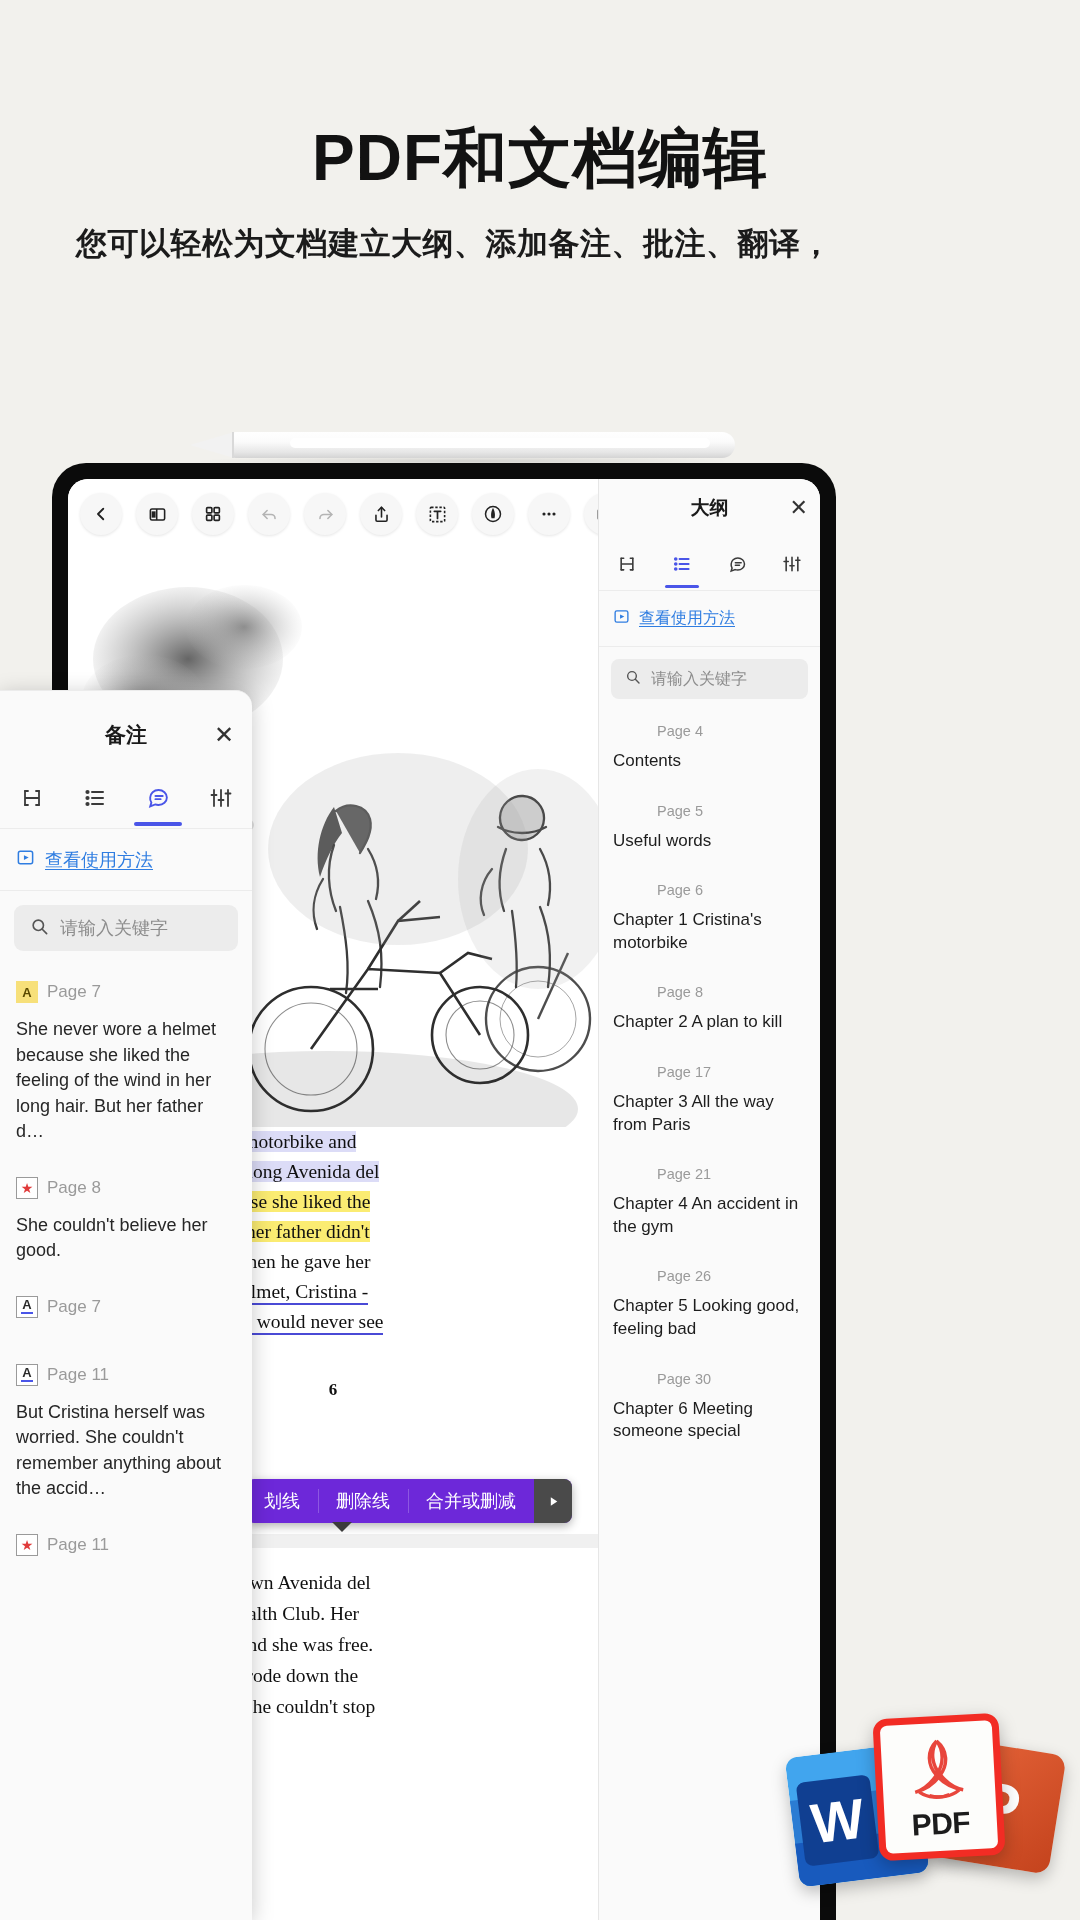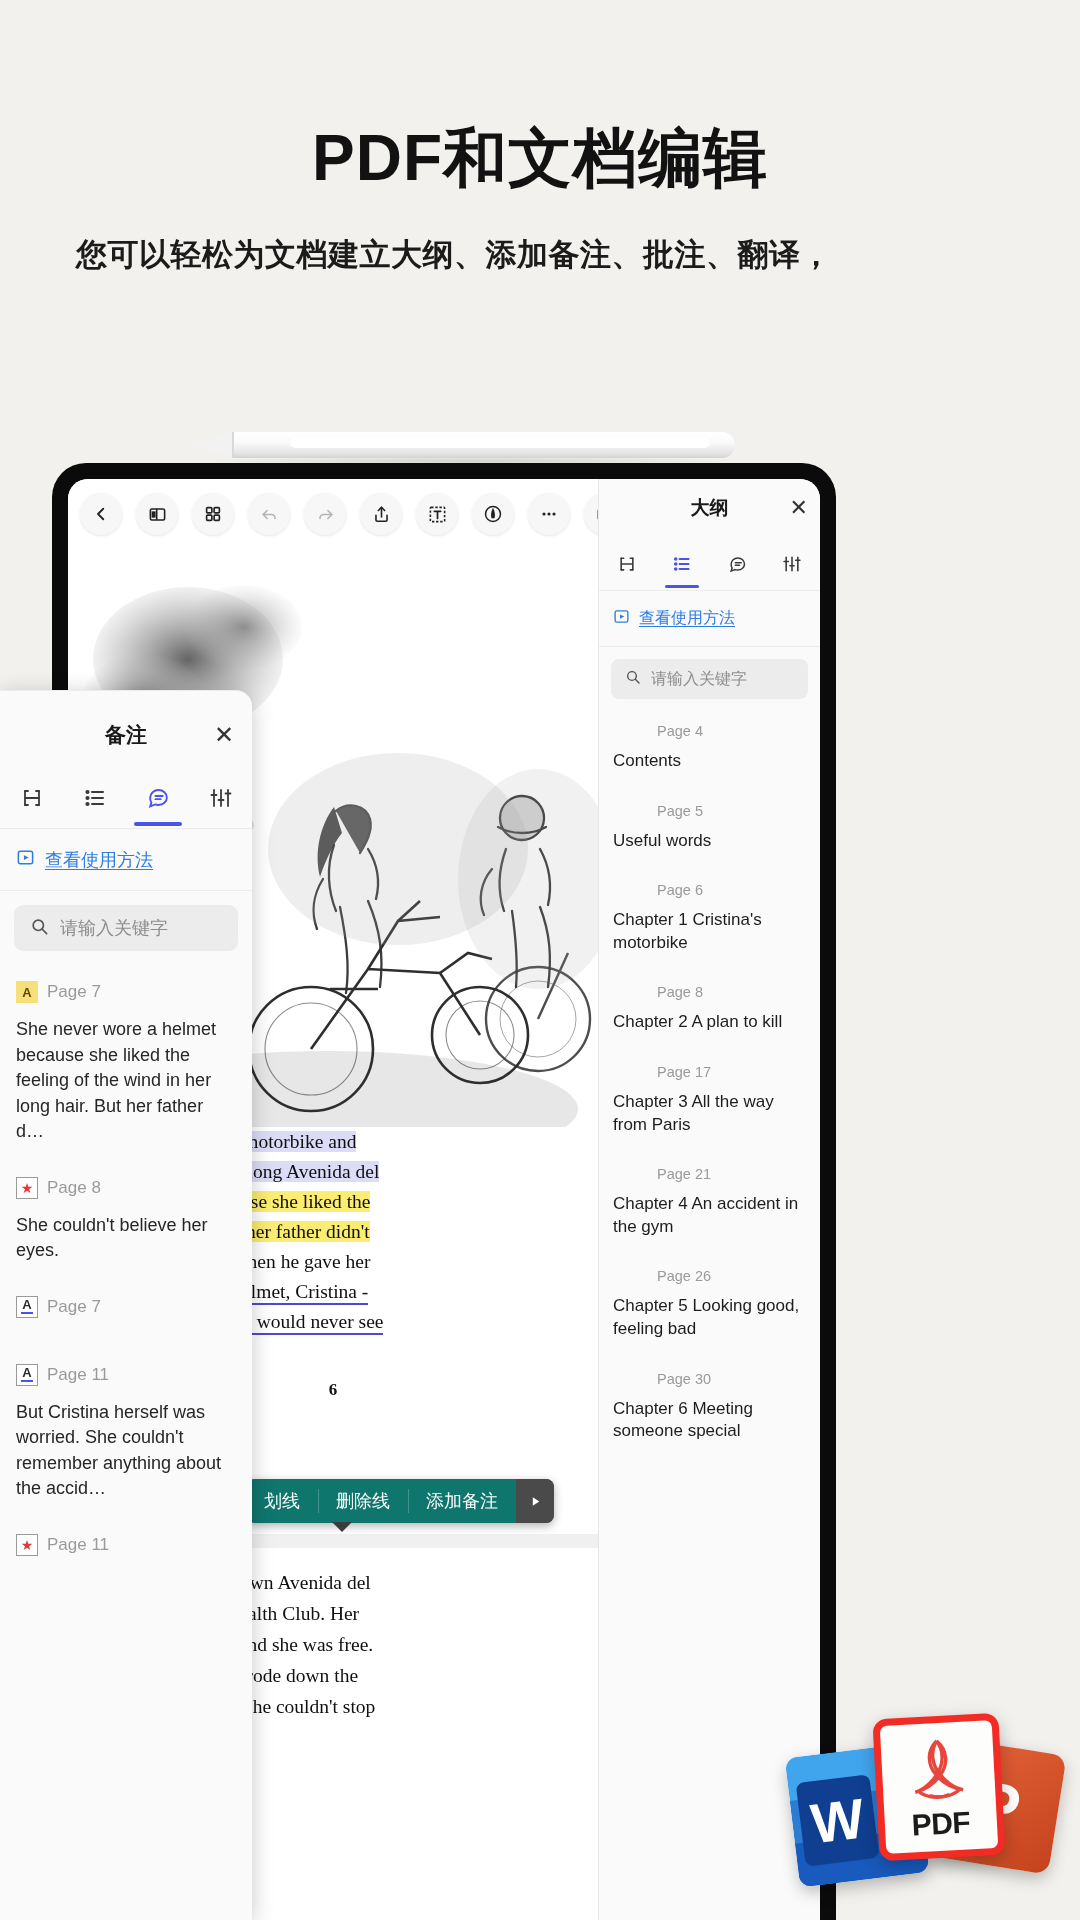--- a/index.html
+++ b/index.html
@@ -12,21 +12,21 @@
   .page { position: relative; width: 1080px; height: 1920px; background: #f2f1ed; }
 
   
   .hero-title {
     position: absolute; top: 122px; left: 0; width: 1080px;
     text-align: center;
     font-size: 64px; font-weight: 700; color: #121212;
     letter-spacing: 1px; line-height: 1.15;
   }
   .hero-sub {
-    position: absolute; top: 231px; left: 0; width: 908px;
+    position: absolute; top: 220px; left: 0; width: 908px;
     text-align: center;
     font-size: 31px; font-weight: 600; color: #1b1b1b;
     line-height: 1.55; letter-spacing: 0.5px;
   }
   .hero-sub div { display:block; }
 
   
   .pencil {
     position: absolute; left: 190px; top: 432px;
     width: 545px; height: 26px;
@@ -113,21 +113,21 @@
     position:absolute; left:0; top:1070px; width:530px; height: 400px;
     background:#fff; padding: 18px 22px 0 22px;
     font-family: "Liberation Serif", "DejaVu Serif", serif;
     font-size: 19.5px; line-height: 31px; color:#101010;
   }
   .doc-text2 .ln { white-space: nowrap; display:block; }
 
   
   .ctx-toolbar {
     position:absolute; left: 178px; top: 1000px; z-index: 40;
-    height: 44px; background:#0f766e; border-radius: 8px;
+    height: 44px; background:#6d28d9; border-radius: 8px;
     display:flex; align-items:center; color:#fff;
     font-size: 18px; box-shadow: 0 3px 10px rgba(0,0,0,.3);
     overflow: visible; white-space: nowrap;
   }
   .ctx-item { padding: 0 18px; height:44px; line-height:44px; position:relative; }
   .ctx-item + .ctx-item::before {
     content:""; position:absolute; left:0; top:10px; width:1px; height:24px;
     background: rgba(255,255,255,.22);
   }
   .ctx-next {
@@ -415,21 +415,21 @@
             </g>
 
             <ellipse cx="330" cy="300" rx="130" ry="96" fill="#9e9e9e" opacity=".18"></ellipse>
             <ellipse cx="470" cy="330" rx="80" ry="110" fill="#9e9e9e" opacity=".14"></ellipse>
           </svg>
         </div>
 
         <div class="ctx-toolbar">
           <div class="ctx-item">划线</div>
           <div class="ctx-item">删除线</div>
-          <div class="ctx-item">添加备注</div>
+          <div class="ctx-item">合并或删减</div>
           <div class="ctx-next">
             <svg width="13" height="13" viewBox="0 0 24 24" fill="#fff">
                 <polygon points="7,4 19,12 7,20"></polygon>
               </svg>
           </div>
           <div class="ctx-arrow"></div>
         </div>
 
         <div class="doc-text">
           <span class="ln"><span class="hl-blue">Cristina started her motorbike and</span></span>
@@ -605,21 +605,21 @@
           <span class="note-page">Page 7</span>
         </div>
         <div class="note-body">She never wore a helmet because she liked the feeling of the wind in her long hair. But her father d…</div>
       </div>
 
       <div class="note-item">
         <div class="note-meta">
           <span class="badge star">★</span>
           <span class="note-page">Page 8</span>
         </div>
-        <div class="note-body">She couldn't believe her eyes.</div>
+        <div class="note-body">She couldn't believe her good.</div>
       </div>
 
       <div class="note-item">
         <div class="note-meta">
           <span class="badge und">
             <span>A</span>
               <span class="u"></span>
           </span>
           <span class="note-page">Page 7</span>
         </div>

